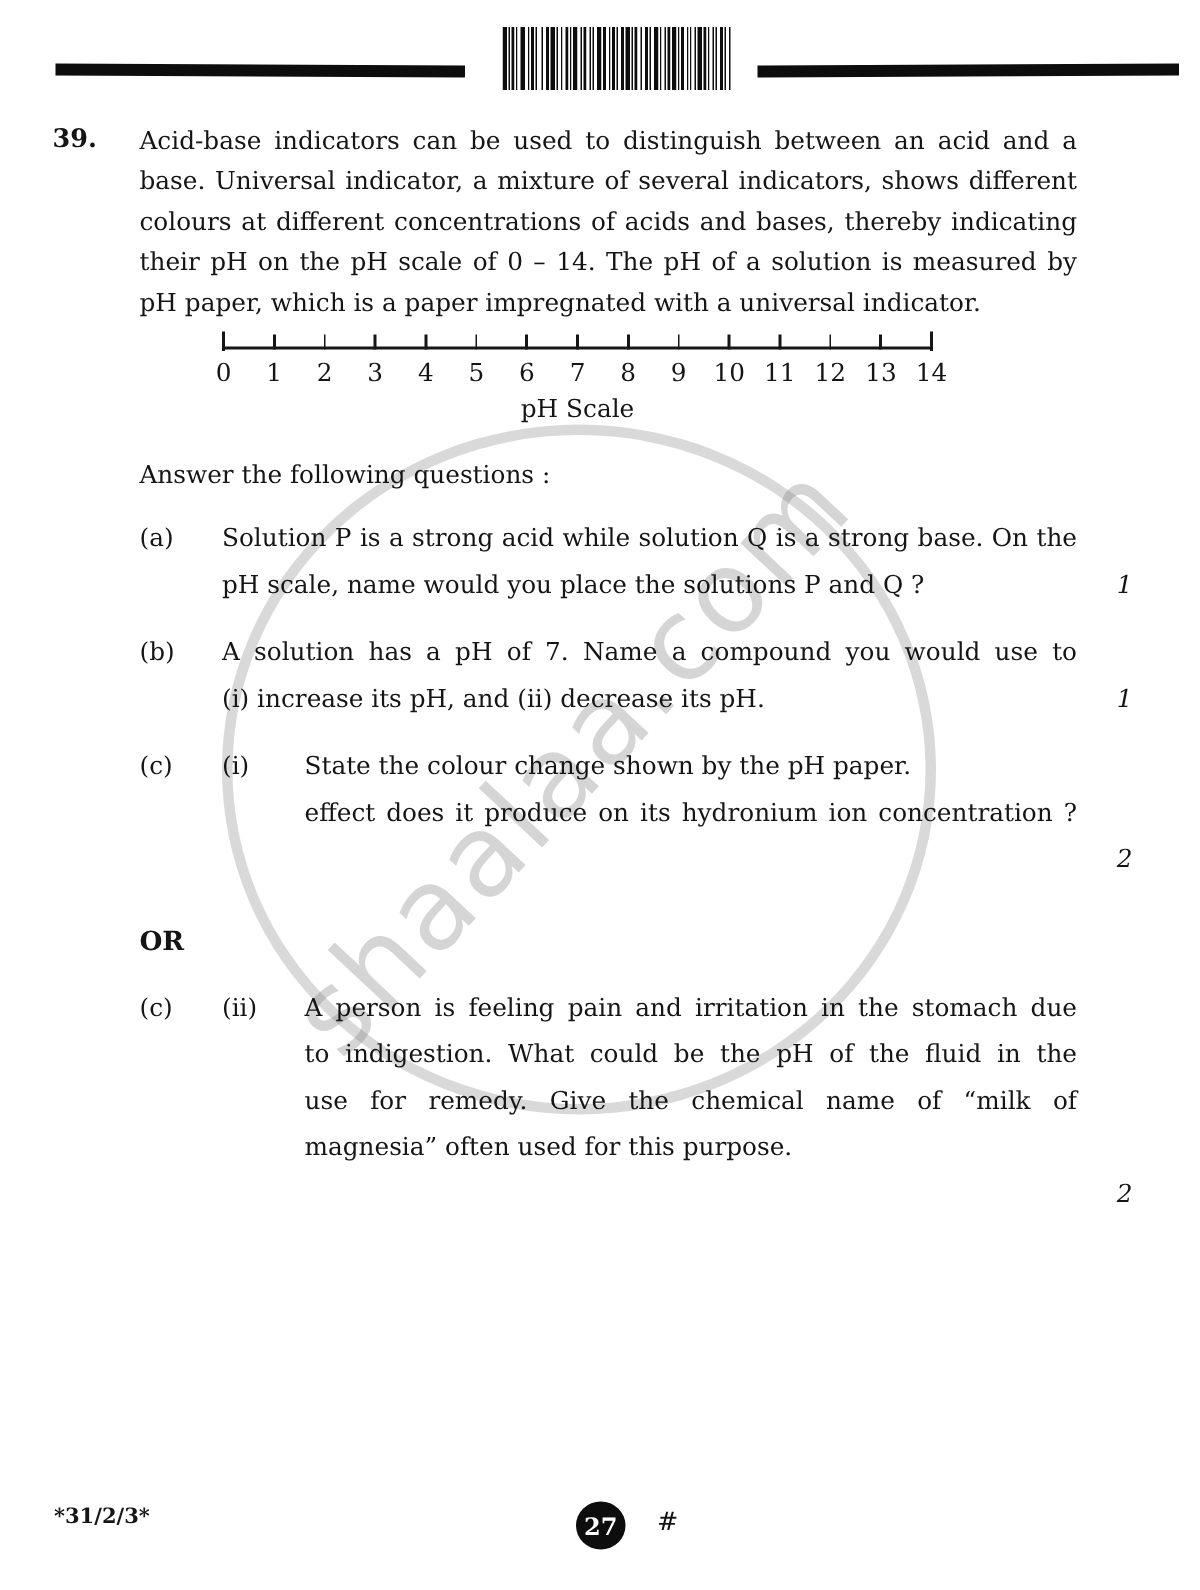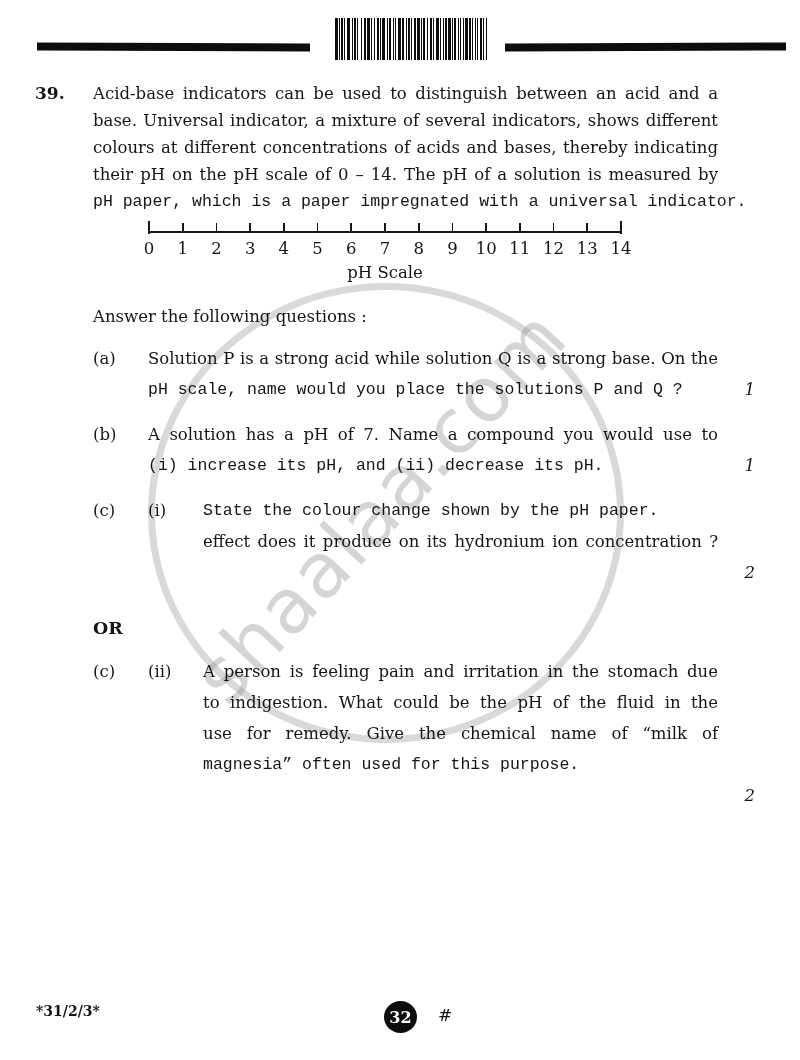--- a/index.html
+++ b/index.html
@@ -16,21 +16,21 @@
   .topbar{position:absolute;height:8px;background:#0d0d0d;}
   .topbar.left{left:37px;top:43px;width:273px;transform:rotate(0.25deg);}
   .topbar.right{left:505px;top:43px;width:281px;transform:rotate(-0.25deg);}
   .barcode{position:absolute;left:335px;top:18px;width:152px;height:42px;
     display:flex;overflow:hidden;background:#fff;}
   .barcode .bar{height:100%;}
   
   .qnum{position:absolute;left:35px;top:80px;font-weight:bold;font-size:17px;line-height:27px;}
   .block{position:absolute;font-size:16.5px;}
   .block .line{text-align:justify;text-align-last:justify;white-space:nowrap;}
-  .block .line.last{text-align:center;text-align-last:left;font-family:Liberation Mono, monospace;}
+  .block .line.last{text-align:center;text-align-last:left;}
   .intro{left:93px;top:80px;width:625px;line-height:27px;}
   .prompt{position:absolute;left:93px;top:303px;font-size:16.5px;line-height:27px;}
   .part-label{position:absolute;left:93px;font-size:16.5px;line-height:31px;}
   .part-sublabel{position:absolute;left:148px;font-size:16.5px;line-height:31px;}
   .part-body{line-height:31px;}
   .body-a{left:148px;top:343px;width:570px;}
   .body-b{left:148px;top:419px;width:570px;}
   .body-c1{left:203px;top:495px;width:515px;}
   .body-c2{left:203px;top:656px;width:515px;}
   .marks{position:absolute;right:45px;width:30px;text-align:right;
@@ -250,17 +250,17 @@
   <div class="block part-body body-c2">
     <div class="line">A person is feeling pain and irritation in the stomach due</div>
     <div class="line">to indigestion. What could be the pH of the fluid in the</div>
     <div class="line">use for remedy. Give the chemical name of “milk of</div>
     <div class="line last">magnesia” often used for this purpose.</div>
   </div>
   <div class="marks" style="top:780px">2</div>
 
   <div class="paper-code">*31/2/3*</div>
   <div class="page-badge">
-    <span>32</span>
+    <span>27</span>
   </div>
   <div class="hash-symbol">#</div>
 
 </div>
 
 </body></html>

